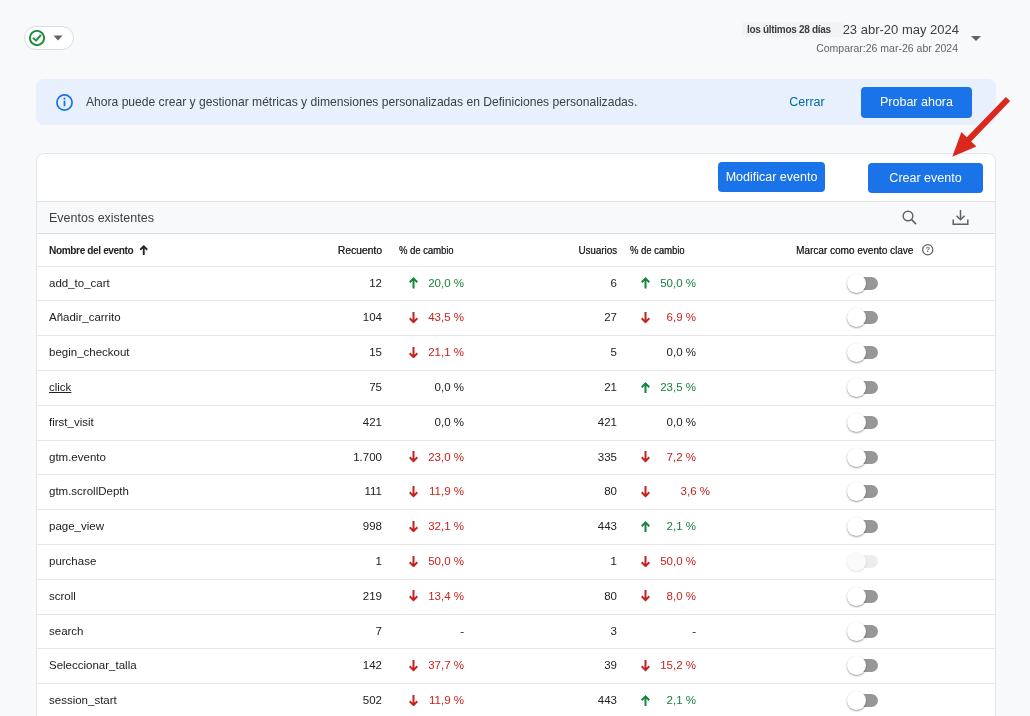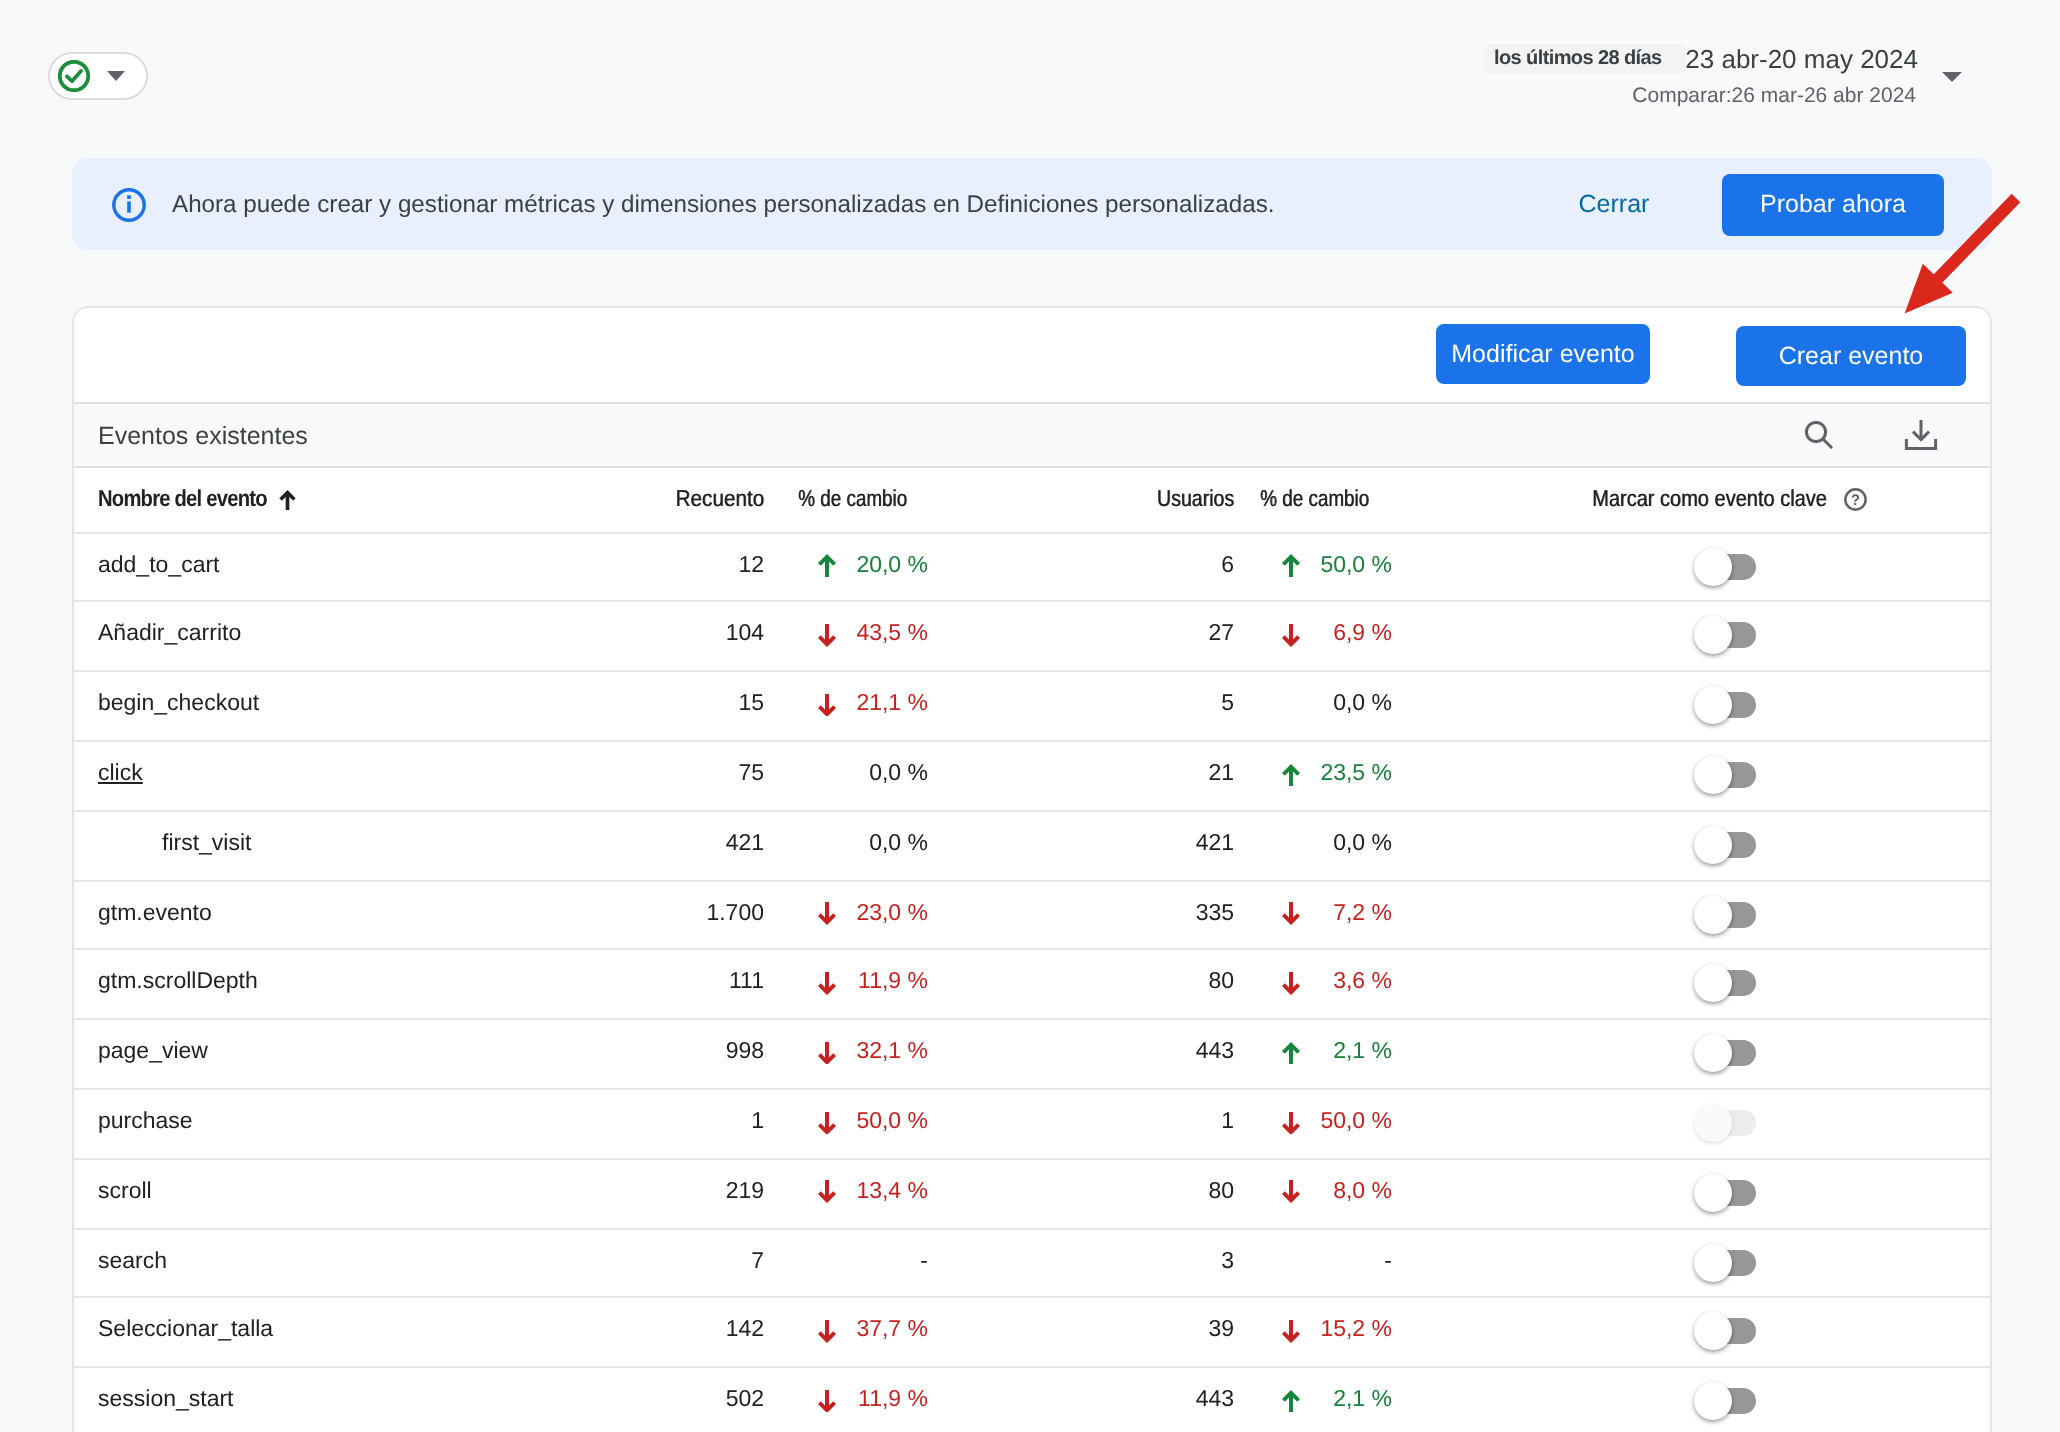--- a/index.html
+++ b/index.html
@@ -158,21 +158,21 @@
     <div class="abs cell r" style="left:280px; top:369.9px; width:102px;">75</div>
     <div class="abs cell r " style="left:400px; top:369.9px; width:64px;">0,0 %</div>
     <div class="abs cell r" style="left:540px; top:369.9px; width:77px;">21</div>
     <svg class="abs" style="left:641px; top:381.59999999999997px;" width="9" height="11.5" viewBox="0 0 9 11.5">
       <path d="M4.5 0 L9 4.5 L7.6 5.9 L5.5 3.8 V11.5 H3.5 V3.8 L1.4 5.9 L0 4.5 Z" fill="#15873a"></path>
     </svg>
     <div class="abs cell r grn" style="left:630px; top:369.9px; width:66px;">23,5 %</div>
     <div class="track" style="left:848px; top:380.9px;"></div>
     <div class="thumb" style="left:847px; top:377.9px;"></div>
     <div class="sep" style="top:404.7px;"></div>
-    <div class="abs cell row-name" style="left:49px; top:404.7px;margin-left:32px;">first_visit</div>
+    <div class="abs cell row-name" style="left:49px; top:404.7px;">first_visit</div>
     <div class="abs cell r" style="left:280px; top:404.7px; width:102px;">421</div>
     <div class="abs cell r " style="left:400px; top:404.7px; width:64px;">0,0 %</div>
     <div class="abs cell r" style="left:540px; top:404.7px; width:77px;">421</div>
     <div class="abs cell r " style="left:630px; top:404.7px; width:66px;">0,0 %</div>
     <div class="track" style="left:848px; top:415.7px;"></div>
     <div class="thumb" style="left:847px; top:412.7px;"></div>
     <div class="sep" style="top:439.5px;"></div>
     <div class="abs cell row-name" style="left:49px; top:439.5px;">gtm.evento</div>
     <div class="abs cell r" style="left:280px; top:439.5px; width:102px;">1.700</div>
     <svg class="abs" style="left:409px; top:451.2px;" width="9" height="11.5" viewBox="0 0 9 11.5">
@@ -190,21 +190,21 @@
     <div class="abs cell row-name" style="left:49px; top:474.29999999999995px;">gtm.scrollDepth</div>
     <div class="abs cell r" style="left:280px; top:474.29999999999995px; width:102px;">111</div>
     <svg class="abs" style="left:409px; top:485.99999999999994px;" width="9" height="11.5" viewBox="0 0 9 11.5">
       <path d="M4.5 11.5 L0 7 L1.4 5.6 L3.5 7.7 V0 H5.5 V7.7 L7.6 5.6 L9 7 Z" fill="#c5221f"></path>
     </svg>
     <div class="abs cell r red" style="left:400px; top:474.29999999999995px; width:64px;">11,9 %</div>
     <div class="abs cell r" style="left:540px; top:474.29999999999995px; width:77px;">80</div>
     <svg class="abs" style="left:641px; top:485.99999999999994px;" width="9" height="11.5" viewBox="0 0 9 11.5">
       <path d="M4.5 11.5 L0 7 L1.4 5.6 L3.5 7.7 V0 H5.5 V7.7 L7.6 5.6 L9 7 Z" fill="#c5221f"></path>
     </svg>
-    <div class="abs cell r red" style="left:630px; top:474.29999999999995px; width:66px;">3,6 %</div>
+    <div class="abs cell r red" style="left:644px; top:474.29999999999995px; width:66px;">3,6 %</div>
     <div class="track" style="left:848px; top:485.29999999999995px;"></div>
     <div class="thumb" style="left:847px; top:482.29999999999995px;"></div>
     <div class="sep" style="top:509.09999999999997px;"></div>
     <div class="abs cell row-name" style="left:49px; top:509.09999999999997px;">page_view</div>
     <div class="abs cell r" style="left:280px; top:509.09999999999997px; width:102px;">998</div>
     <svg class="abs" style="left:409px; top:520.8px;" width="9" height="11.5" viewBox="0 0 9 11.5">
       <path d="M4.5 11.5 L0 7 L1.4 5.6 L3.5 7.7 V0 H5.5 V7.7 L7.6 5.6 L9 7 Z" fill="#c5221f"></path>
     </svg>
     <div class="abs cell r red" style="left:400px; top:509.09999999999997px; width:64px;">32,1 %</div>
     <div class="abs cell r" style="left:540px; top:509.09999999999997px; width:77px;">443</div>

